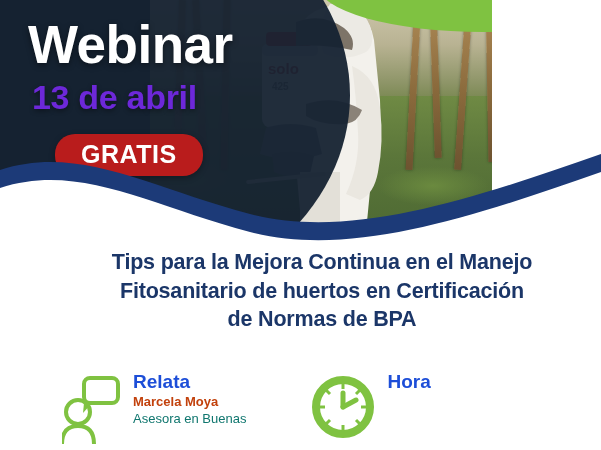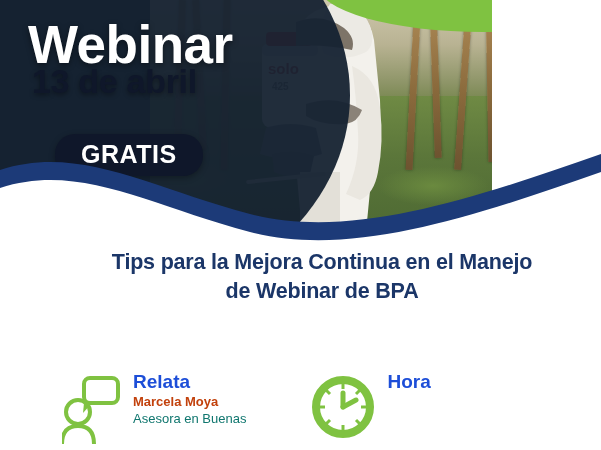--- a/index.html
+++ b/index.html
@@ -81,28 +81,28 @@
 
   
   .hero-text{position:absolute;left:0;top:0;width:601px;height:232px;}
   .webinar{
     position:absolute;left:28px;top:18px;
     font-size:53px;line-height:1;font-weight:bold;color:#ffffff;
     letter-spacing:-0.5px;
     text-shadow:0 2px 6px rgba(0,0,0,.45);
   }
   .fecha{
-    position:absolute;left:32px;top:64px;
-    font-size:34px;line-height:1;font-weight:bold;color:#0f172a;
+    position:absolute;left:32px;top:80px;
+    font-size:34px;line-height:1;font-weight:bold;color:#6d28d9;
     letter-spacing:-0.3px;
     text-shadow:0 2px 5px rgba(0,0,0,.4);
   }
   .gratis{
     position:absolute;left:55px;top:134px;
-    background:#0f172a;color:#ffffff;
+    background:#b91c1c;color:#ffffff;
     font-size:25px;font-weight:bold;line-height:1;
     padding:8px 26px 9px;border-radius:20px;letter-spacing:.5px;
     box-shadow:0 2px 6px rgba(0,0,0,.3);
   }
 
   
   .title{
     position:absolute;left:0;top:248px;width:601px;
     text-align:center;color:#1b3668;
     font-size:21.5px;font-weight:bold;line-height:1.33;
@@ -192,21 +192,22 @@
 
   <div class="wave">
     <svg viewBox="0 0 601 110" preserveAspectRatio="none">
       <path d="M0 30 C 80 4, 150 48, 250 74 C 350 100, 470 60, 601 14 L601 110 L0 110 Z" fill="#ffffff"></path>
       <path d="M0 22 C 80 -4, 150 40, 250 66 C 350 92, 470 52, 601 6 L601 24 C 470 70, 350 110, 250 84 C 150 58, 80 14, 0 40 Z" fill="#1c3a78"></path>
     </svg>
   </div>
 
   <div class="title">
     <span class="ln">Tips para la  Mejora Continua en el Manejo</span>
-    <span class="ln">de Webinar de BPA</span>
+    <span class="ln">Fitosanitario de huertos en Certificación</span>
+    <span class="ln">de Normas de BPA</span>
   </div>
 
   <div class="info">
 
     <div class="info-col col-relator">
       <div class="ico">
         <svg width="58" height="70" viewBox="0 0 58 70">
           <rect x="22" y="4" width="34" height="25" rx="6" fill="none" stroke="#7fc241" stroke-width="4"></rect>
           <path d="M30 29 l-9 10 l1 -10 z" fill="#7fc241"></path>
           <circle cx="16" cy="38" r="12" fill="none" stroke="#7fc241" stroke-width="4"></circle>

